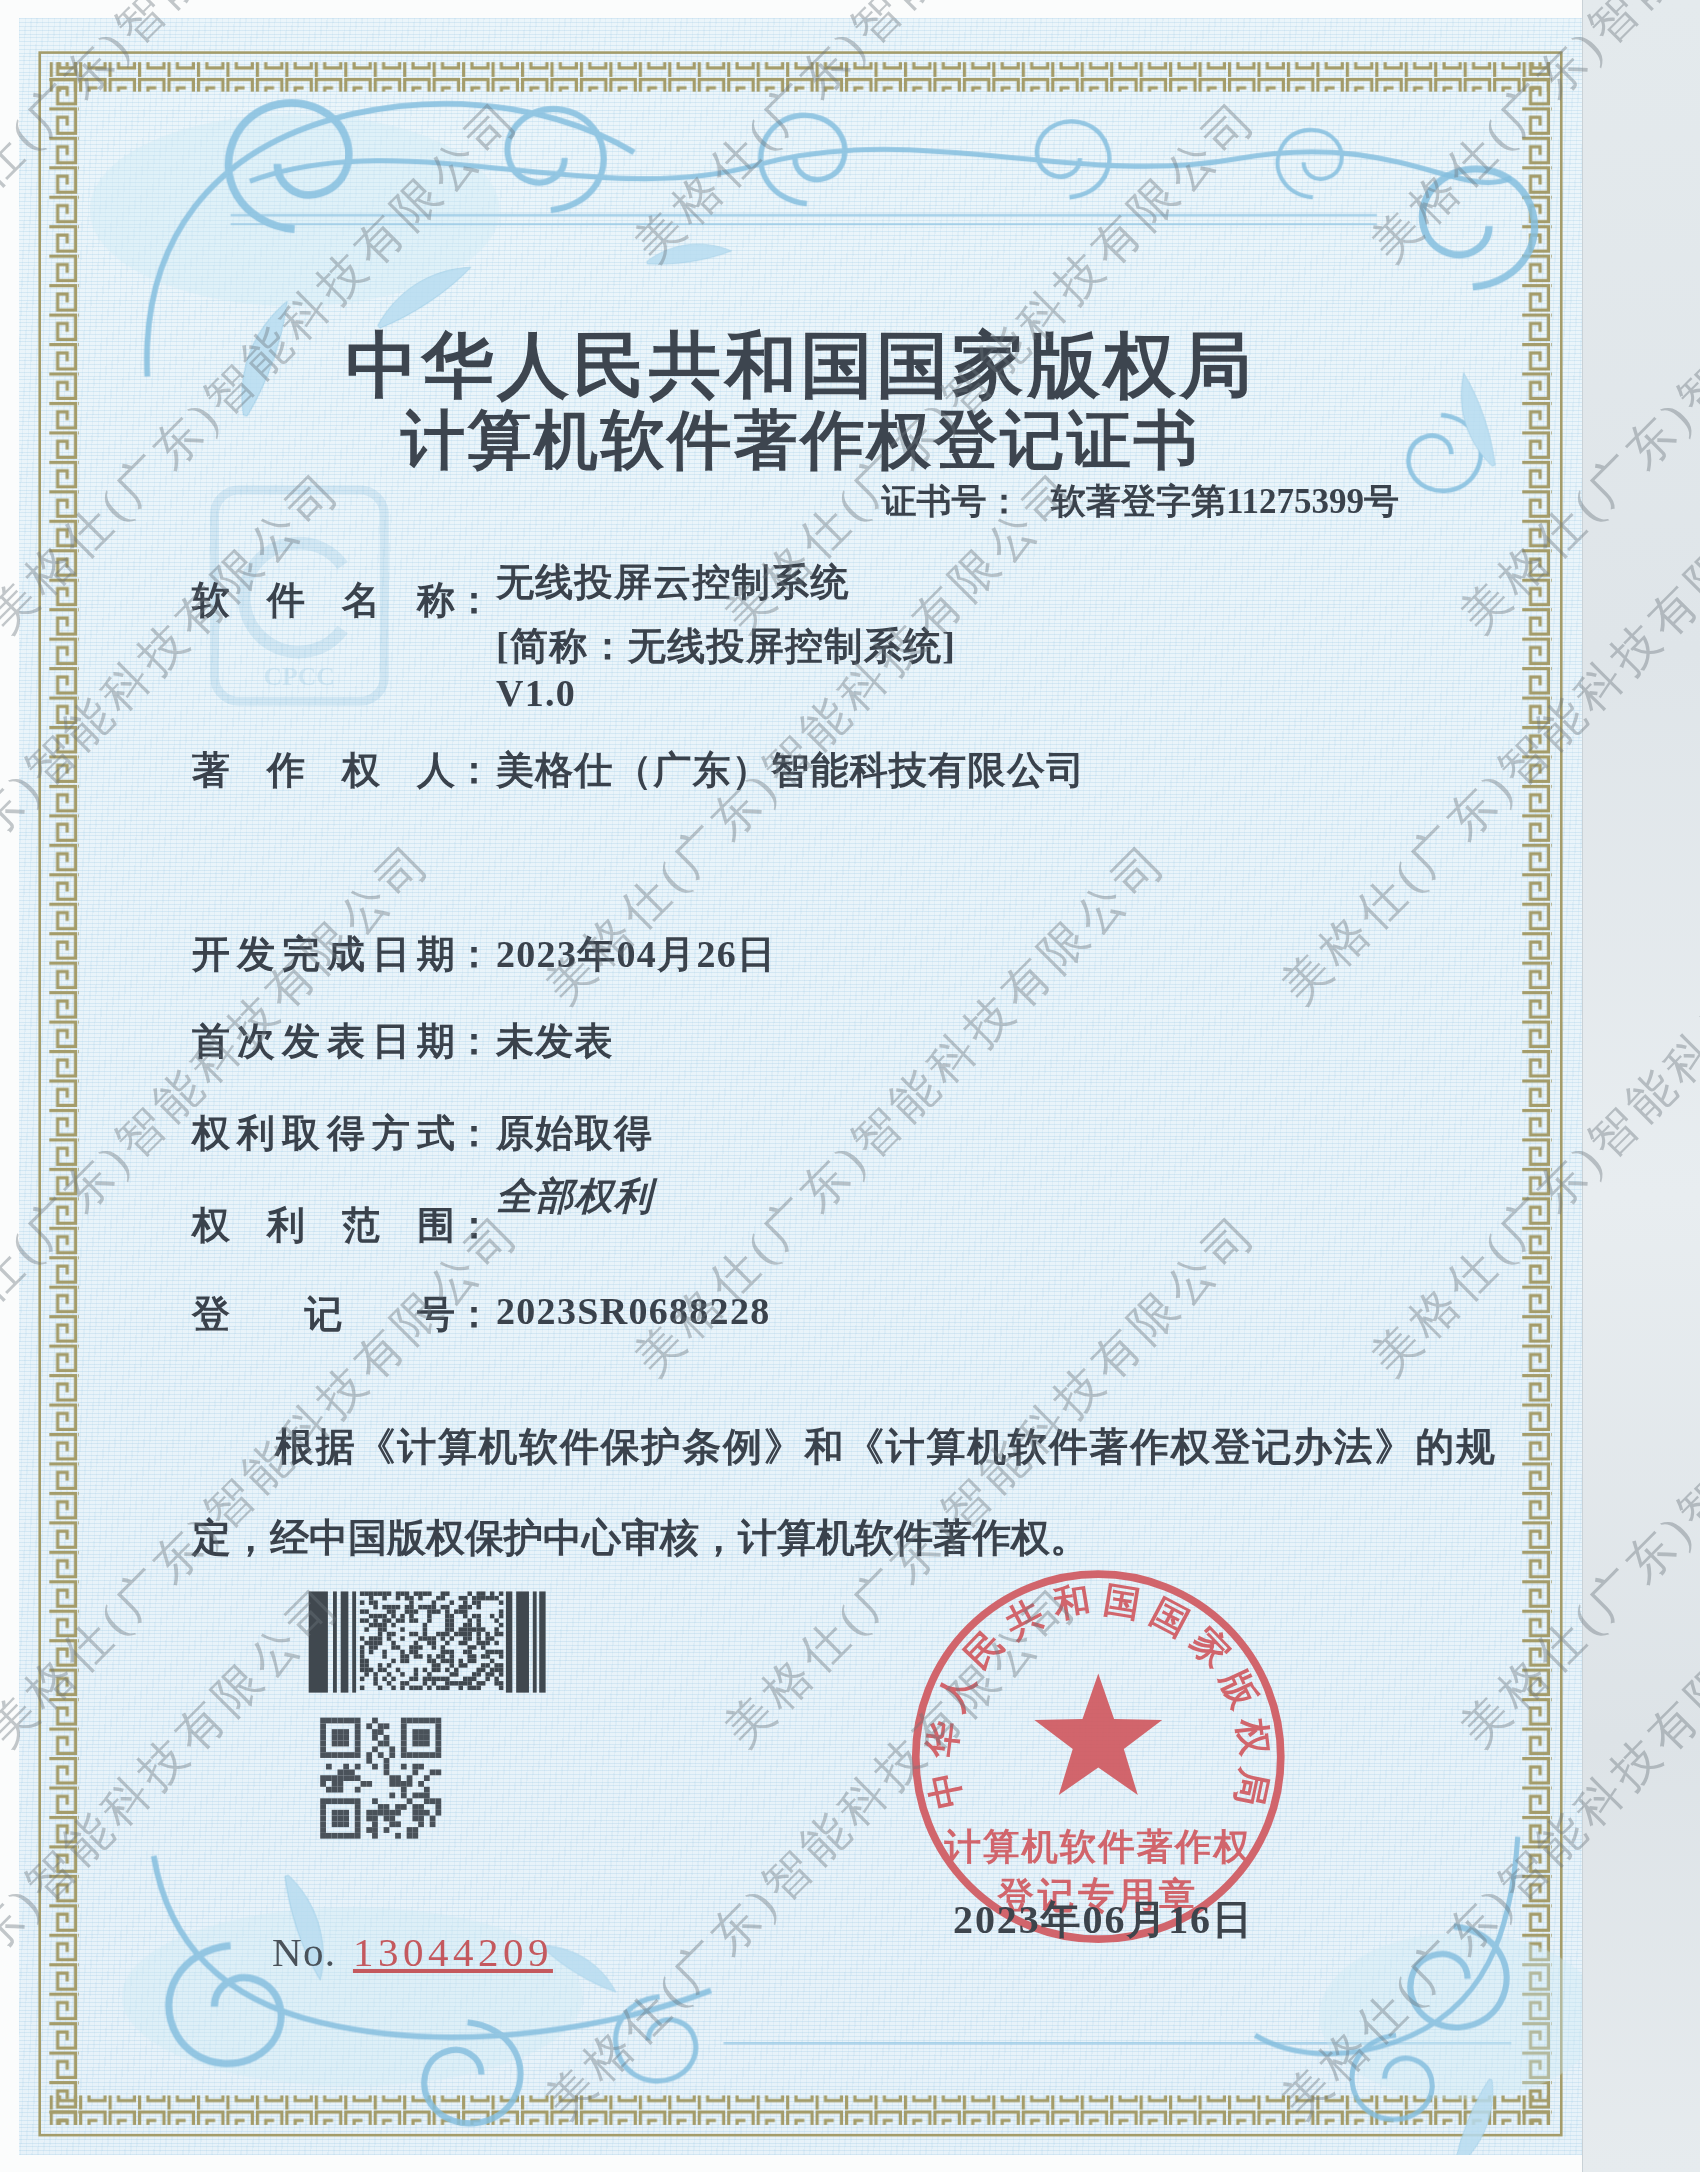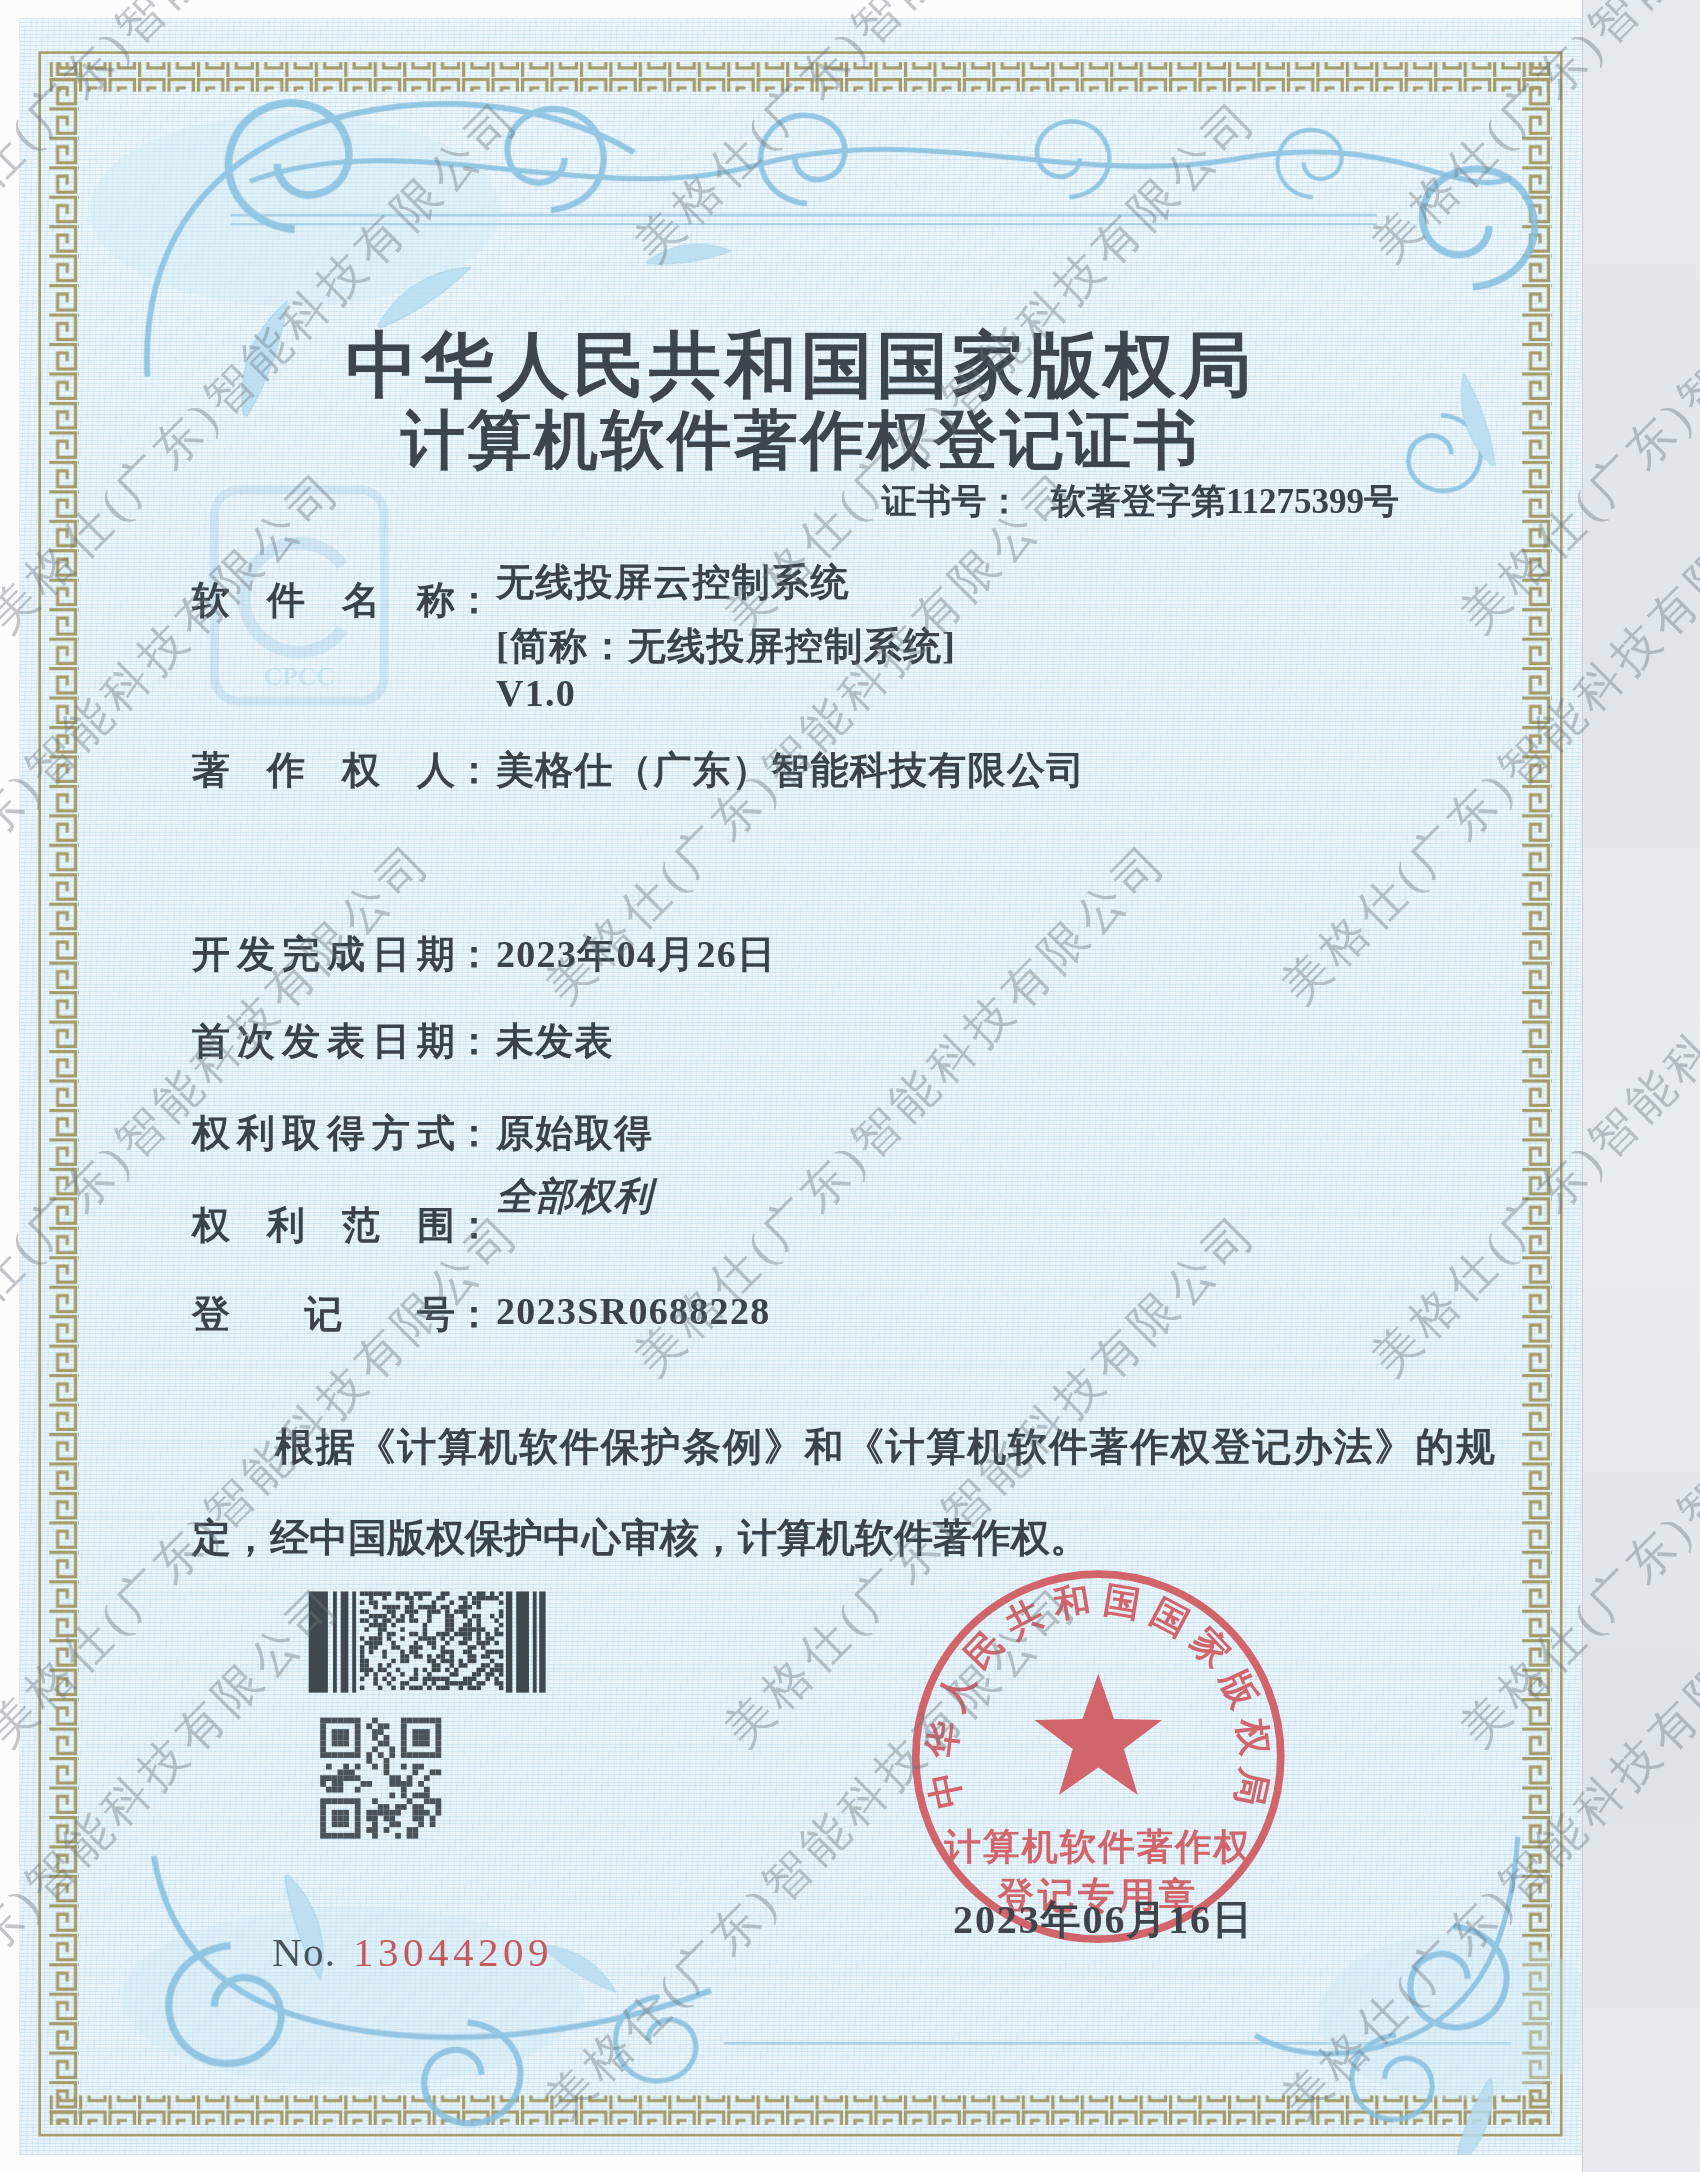--- a/index.html
+++ b/index.html
@@ -40,21 +40,21 @@
   .field-value{
     position:absolute;left:477px;font-size:38px;font-weight:700;color:#3a424c;
     letter-spacing:1.3px;z-index:10;white-space:nowrap;
   }
   .statement{
     position:absolute;left:173px;top:1383px;width:1303px;z-index:10;
     font-size:39px;font-weight:700;color:#3a424c;line-height:91px;
     text-indent:83px;text-align:justify;text-align-last:left;white-space:normal;
   }
   .serial-line{left:253px;top:1910px;font-size:41px;font-weight:400;color:#4a525a;letter-spacing:1.3px;}
-  .serial-line .serial-no{color:#c4595e;letter-spacing:4.5px;margin-left:16.7px;font-weight:400;}
+  .serial-line .serial-no{color:#c4595e;letter-spacing:4.5px;margin-left:16.7px;font-weight:400;text-decoration:underline;}
   .issue-date{left:934px;top:1874px;font-size:40px;font-weight:700;color:#3d444c;letter-spacing:1.9px;}
   .watermark-layer{
     position:absolute;left:0;top:0;width:1701px;height:2172px;z-index:40;
     pointer-events:none;overflow:hidden;
   }
   .wm{
     position:absolute;white-space:nowrap;color:rgba(108,117,126,0.40);
     font-size:47px;letter-spacing:5.8px;transform:rotate(-45deg);
     transform-origin:left top;font-weight:400;
   }

